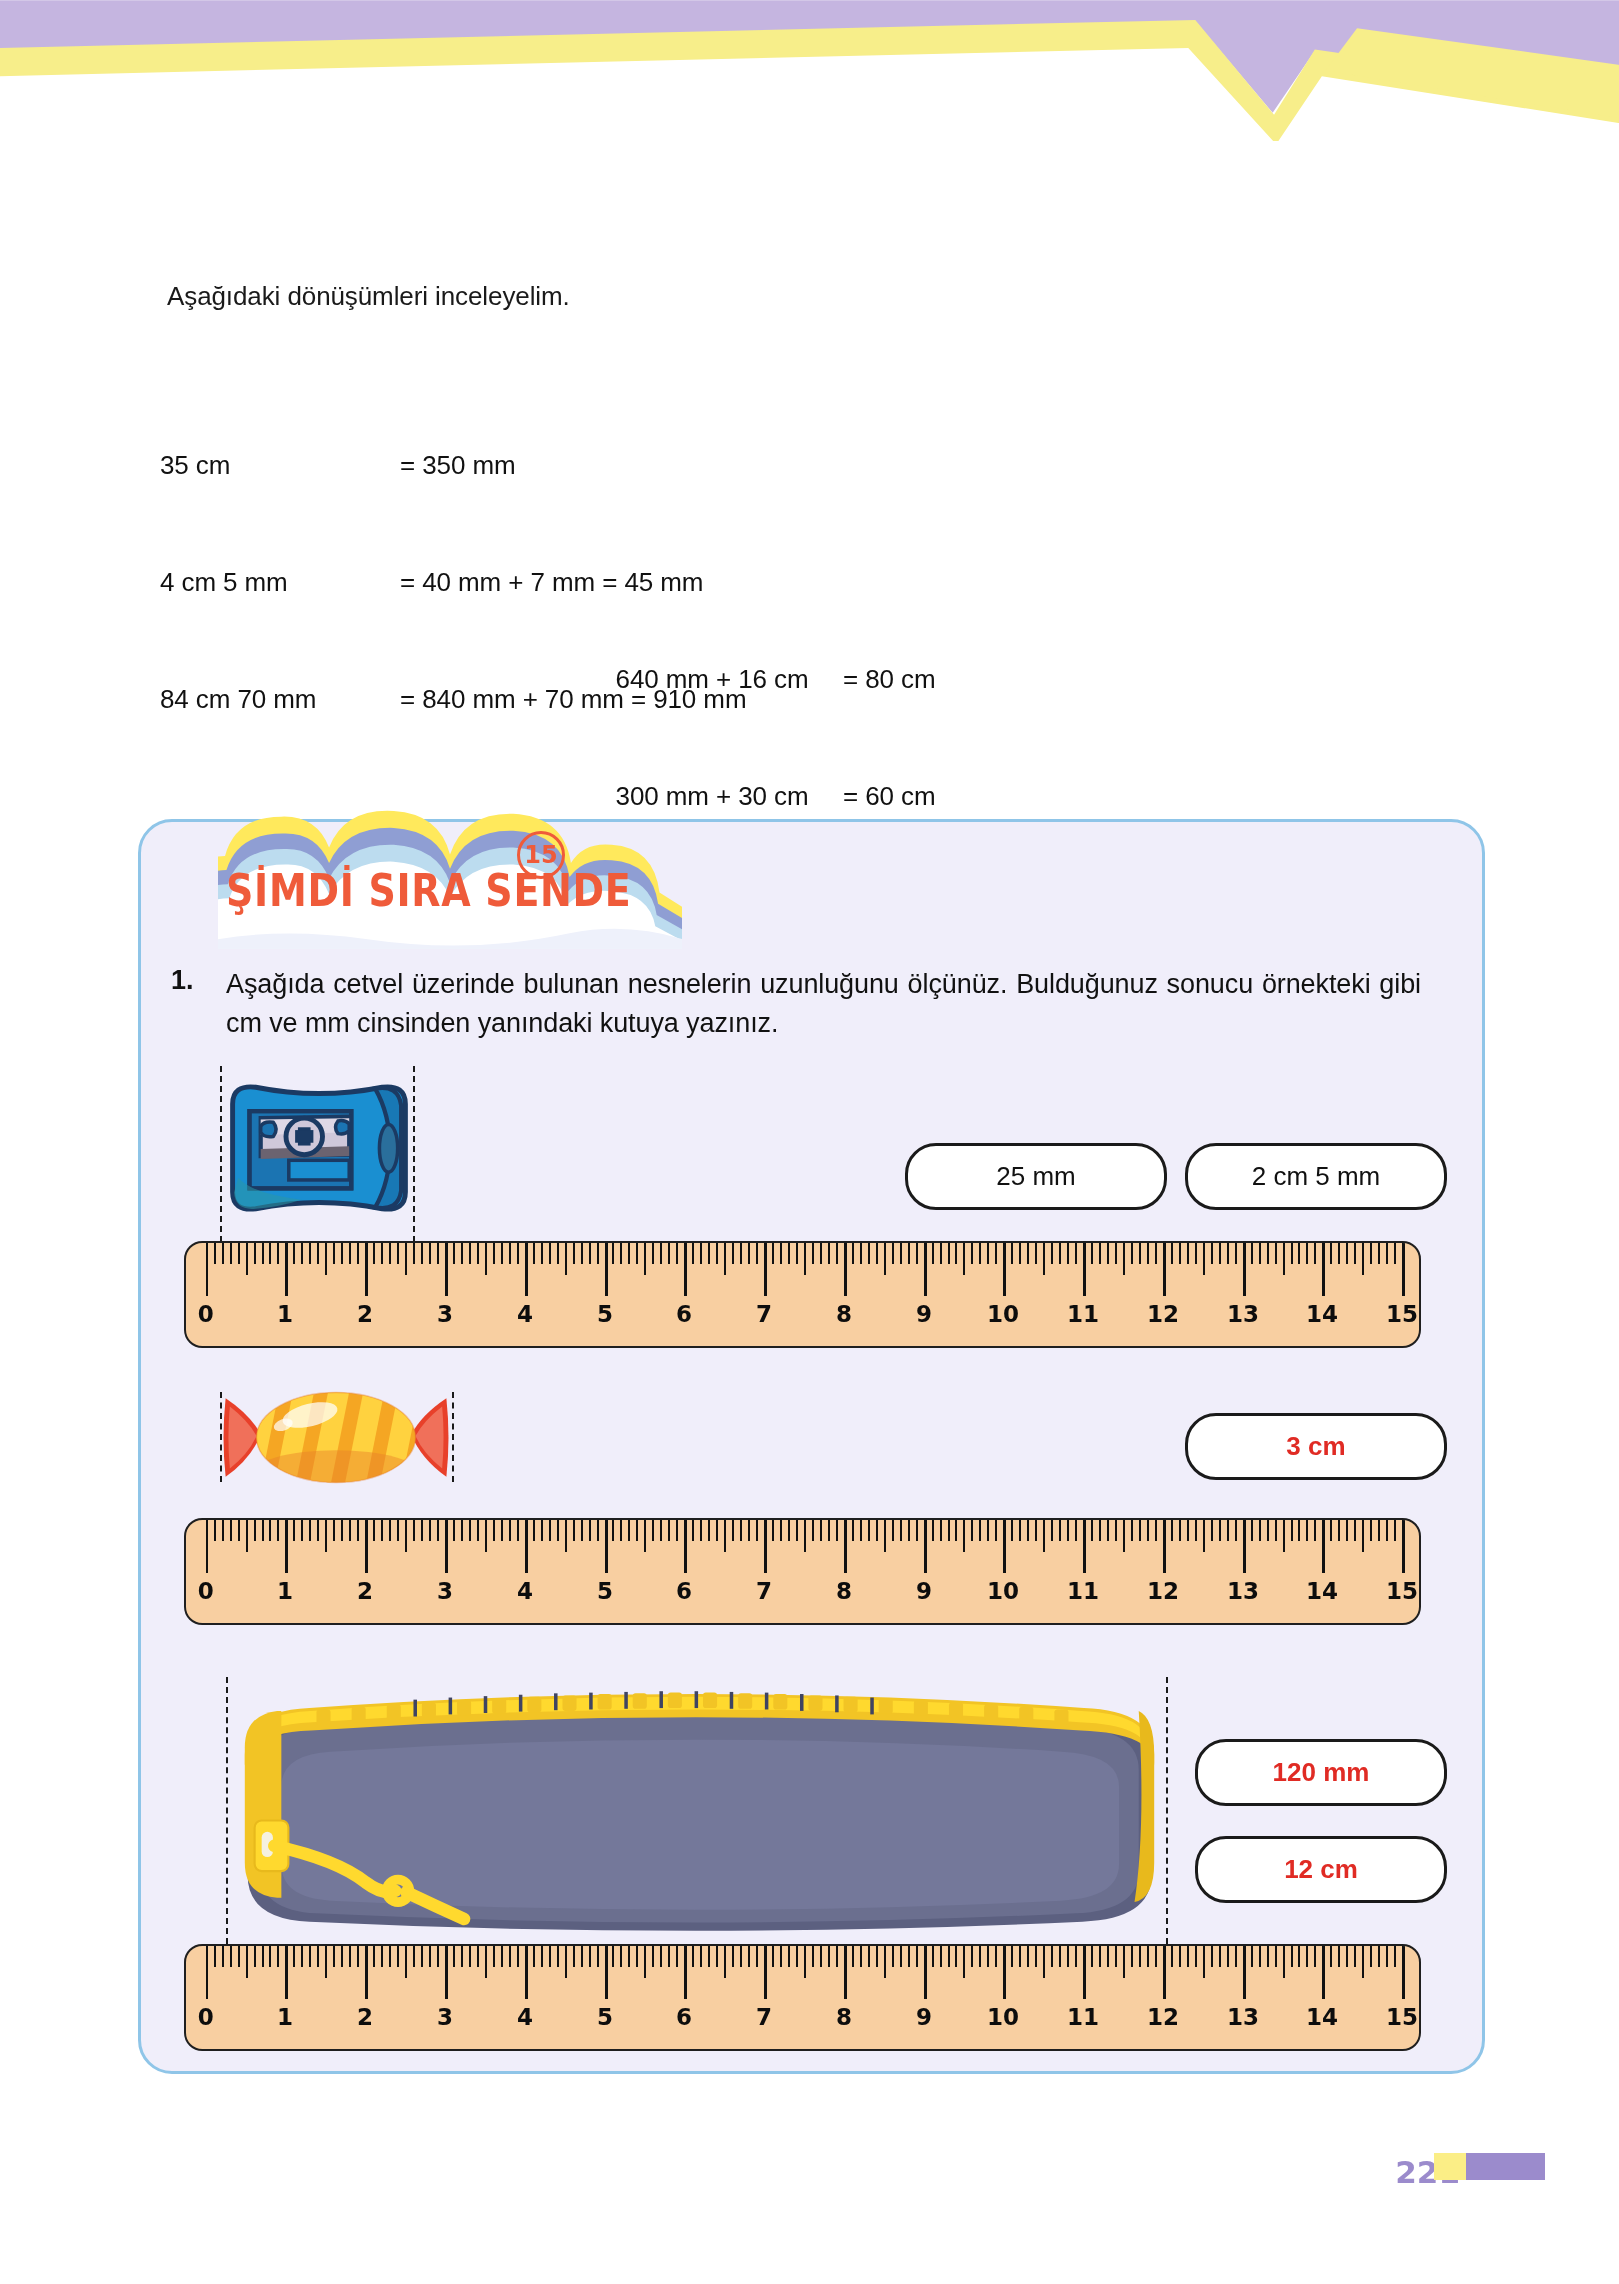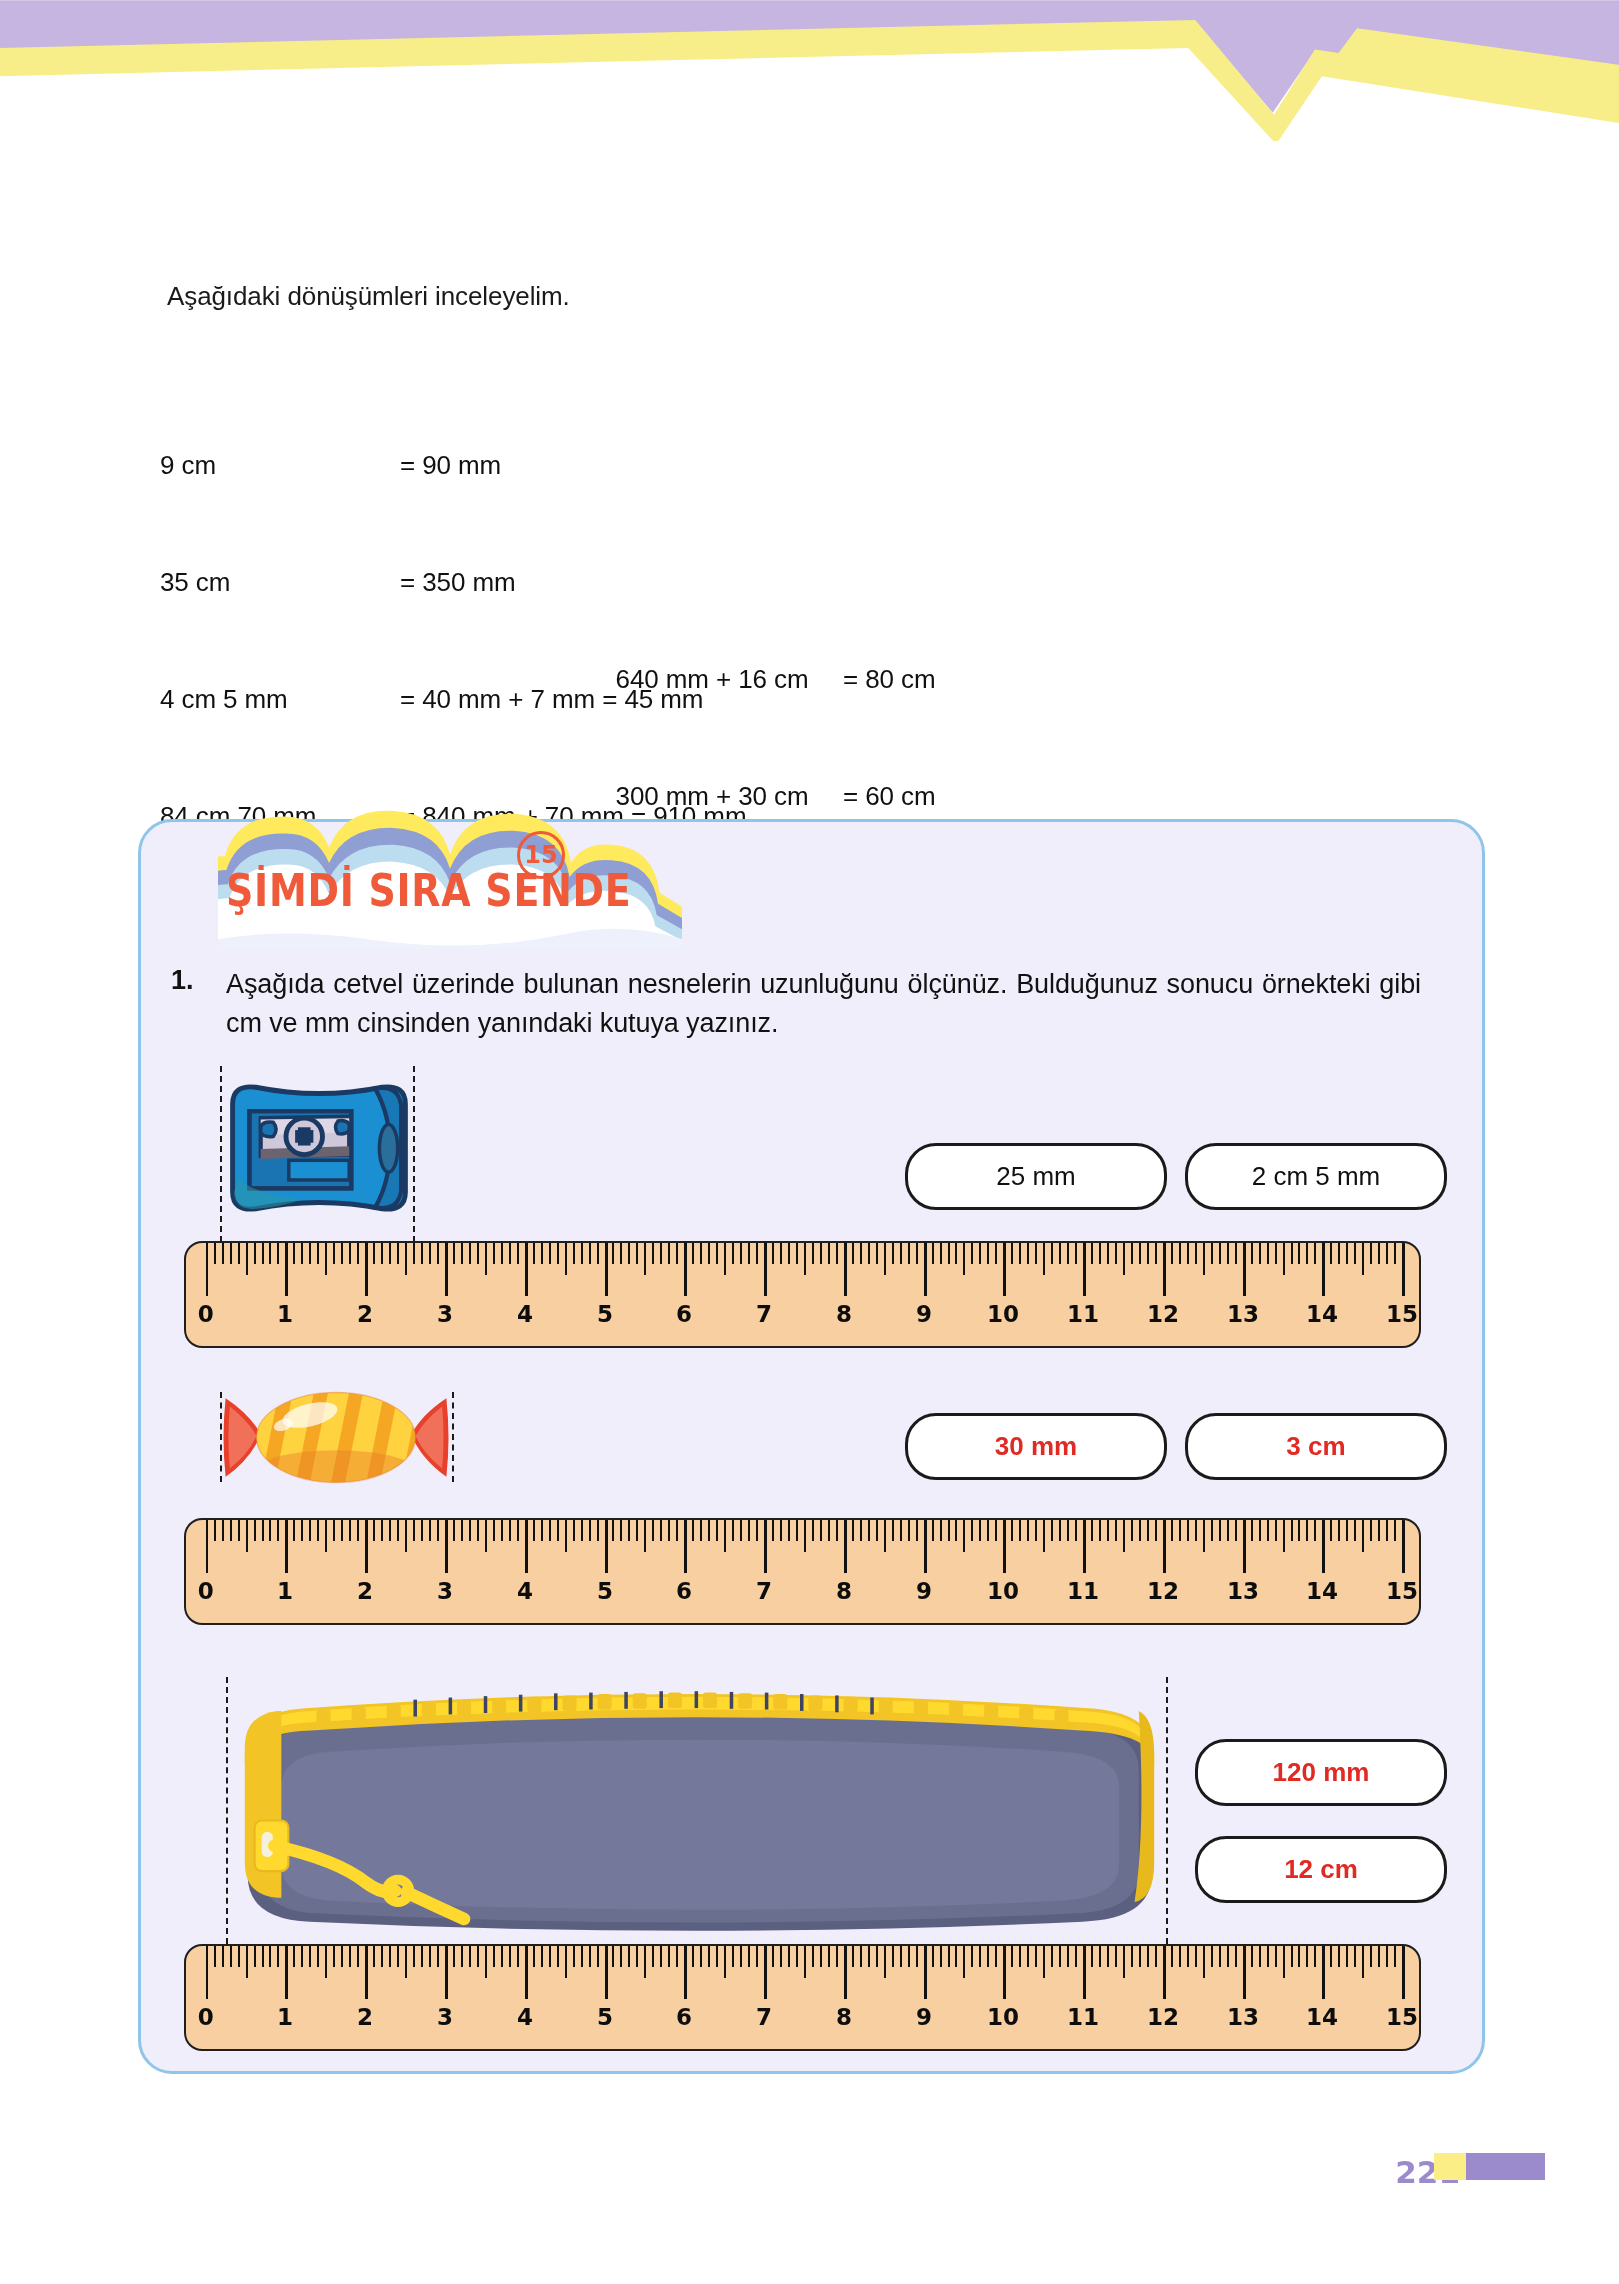--- a/index.html
+++ b/index.html
@@ -265,24 +265,20 @@
       <polygon points="0,0 2304,0 2304,135 1870,72 1810,160 1700,30 0,72" fill="#c5b5e0"></polygon>
       <polygon points="0,68 1700,28 1812,163 1870,70 2304,133 2304,175 1880,108 1815,205 1690,68 0,108" fill="#f7ee8a"></polygon>
       <polygon points="1885,100 2304,168 2304,92 1930,40" fill="#f7ee8a"></polygon>
     </svg>
   </div>
 
 
   <div class="intro">Aşağıdaki dönüşümleri inceleyelim.</div>
 
   <div class="conv-col conv-left">
-    <div class="conv-row">
-      <span class="conv-lhs cl-a">9 cm</span>
-      <span class="conv-rhs">= 90 mm</span>
-    </div>
     <div class="conv-row">
       <span class="conv-lhs cl-a">35 cm</span>
       <span class="conv-rhs">= 350 mm</span>
     </div>
     <div class="conv-row">
       <span class="conv-lhs cl-a">4 cm 5 mm</span>
       <span class="conv-rhs">= 40 mm + 7 mm = 45 mm</span>
     </div>
     <div class="conv-row">
       <span class="conv-lhs cl-a">84 cm 70 mm</span>
@@ -556,23 +552,20 @@
         <path d="M256,-10 L286,-10 L256,140 L226,140 Z" fill="#ffd23f"></path>
         <path d="M30,-10 L60,-10 L30,140 L0,140 Z" fill="#f08a2b" opacity="0.55"></path>
         <ellipse cx="165" cy="118" rx="120" ry="34" fill="#e8802a" opacity="0.45"></ellipse>
       </g>
       <ellipse cx="128" cy="34" rx="40" ry="16" fill="#ffffff" opacity="0.72" transform="rotate(-14 128 34)"></ellipse>
       <ellipse cx="90" cy="48" rx="14" ry="8" fill="#ffffff" opacity="0.7" transform="rotate(-20 90 48)"></ellipse>
       <ellipse cx="165" cy="66" rx="113" ry="64" fill="none" stroke="#e8802a" stroke-width="2" opacity="0.4"></ellipse>
     </svg>
   </div>
 
-  <div class="abox answered" style="left:905px; top:1413px; width:262px; height:67px;">
-    <span>30 mm</span>
-  </div>
   <div class="abox answered" style="left:1185px; top:1413px; width:262px; height:67px;">
     <span>3 cm</span>
   </div>
 
   <div class="ruler r2" style="left:184px; top:1518px; width:1237px; height:107px;">
     <div class="ruler-inner">
         <div class="tick cm" style="left: 19.7px;"></div>
         <div class="tick mm" style="left: 28px;"></div>
         <div class="tick mm" style="left: 36px;"></div>
         <div class="tick mm" style="left: 44px;"></div>

